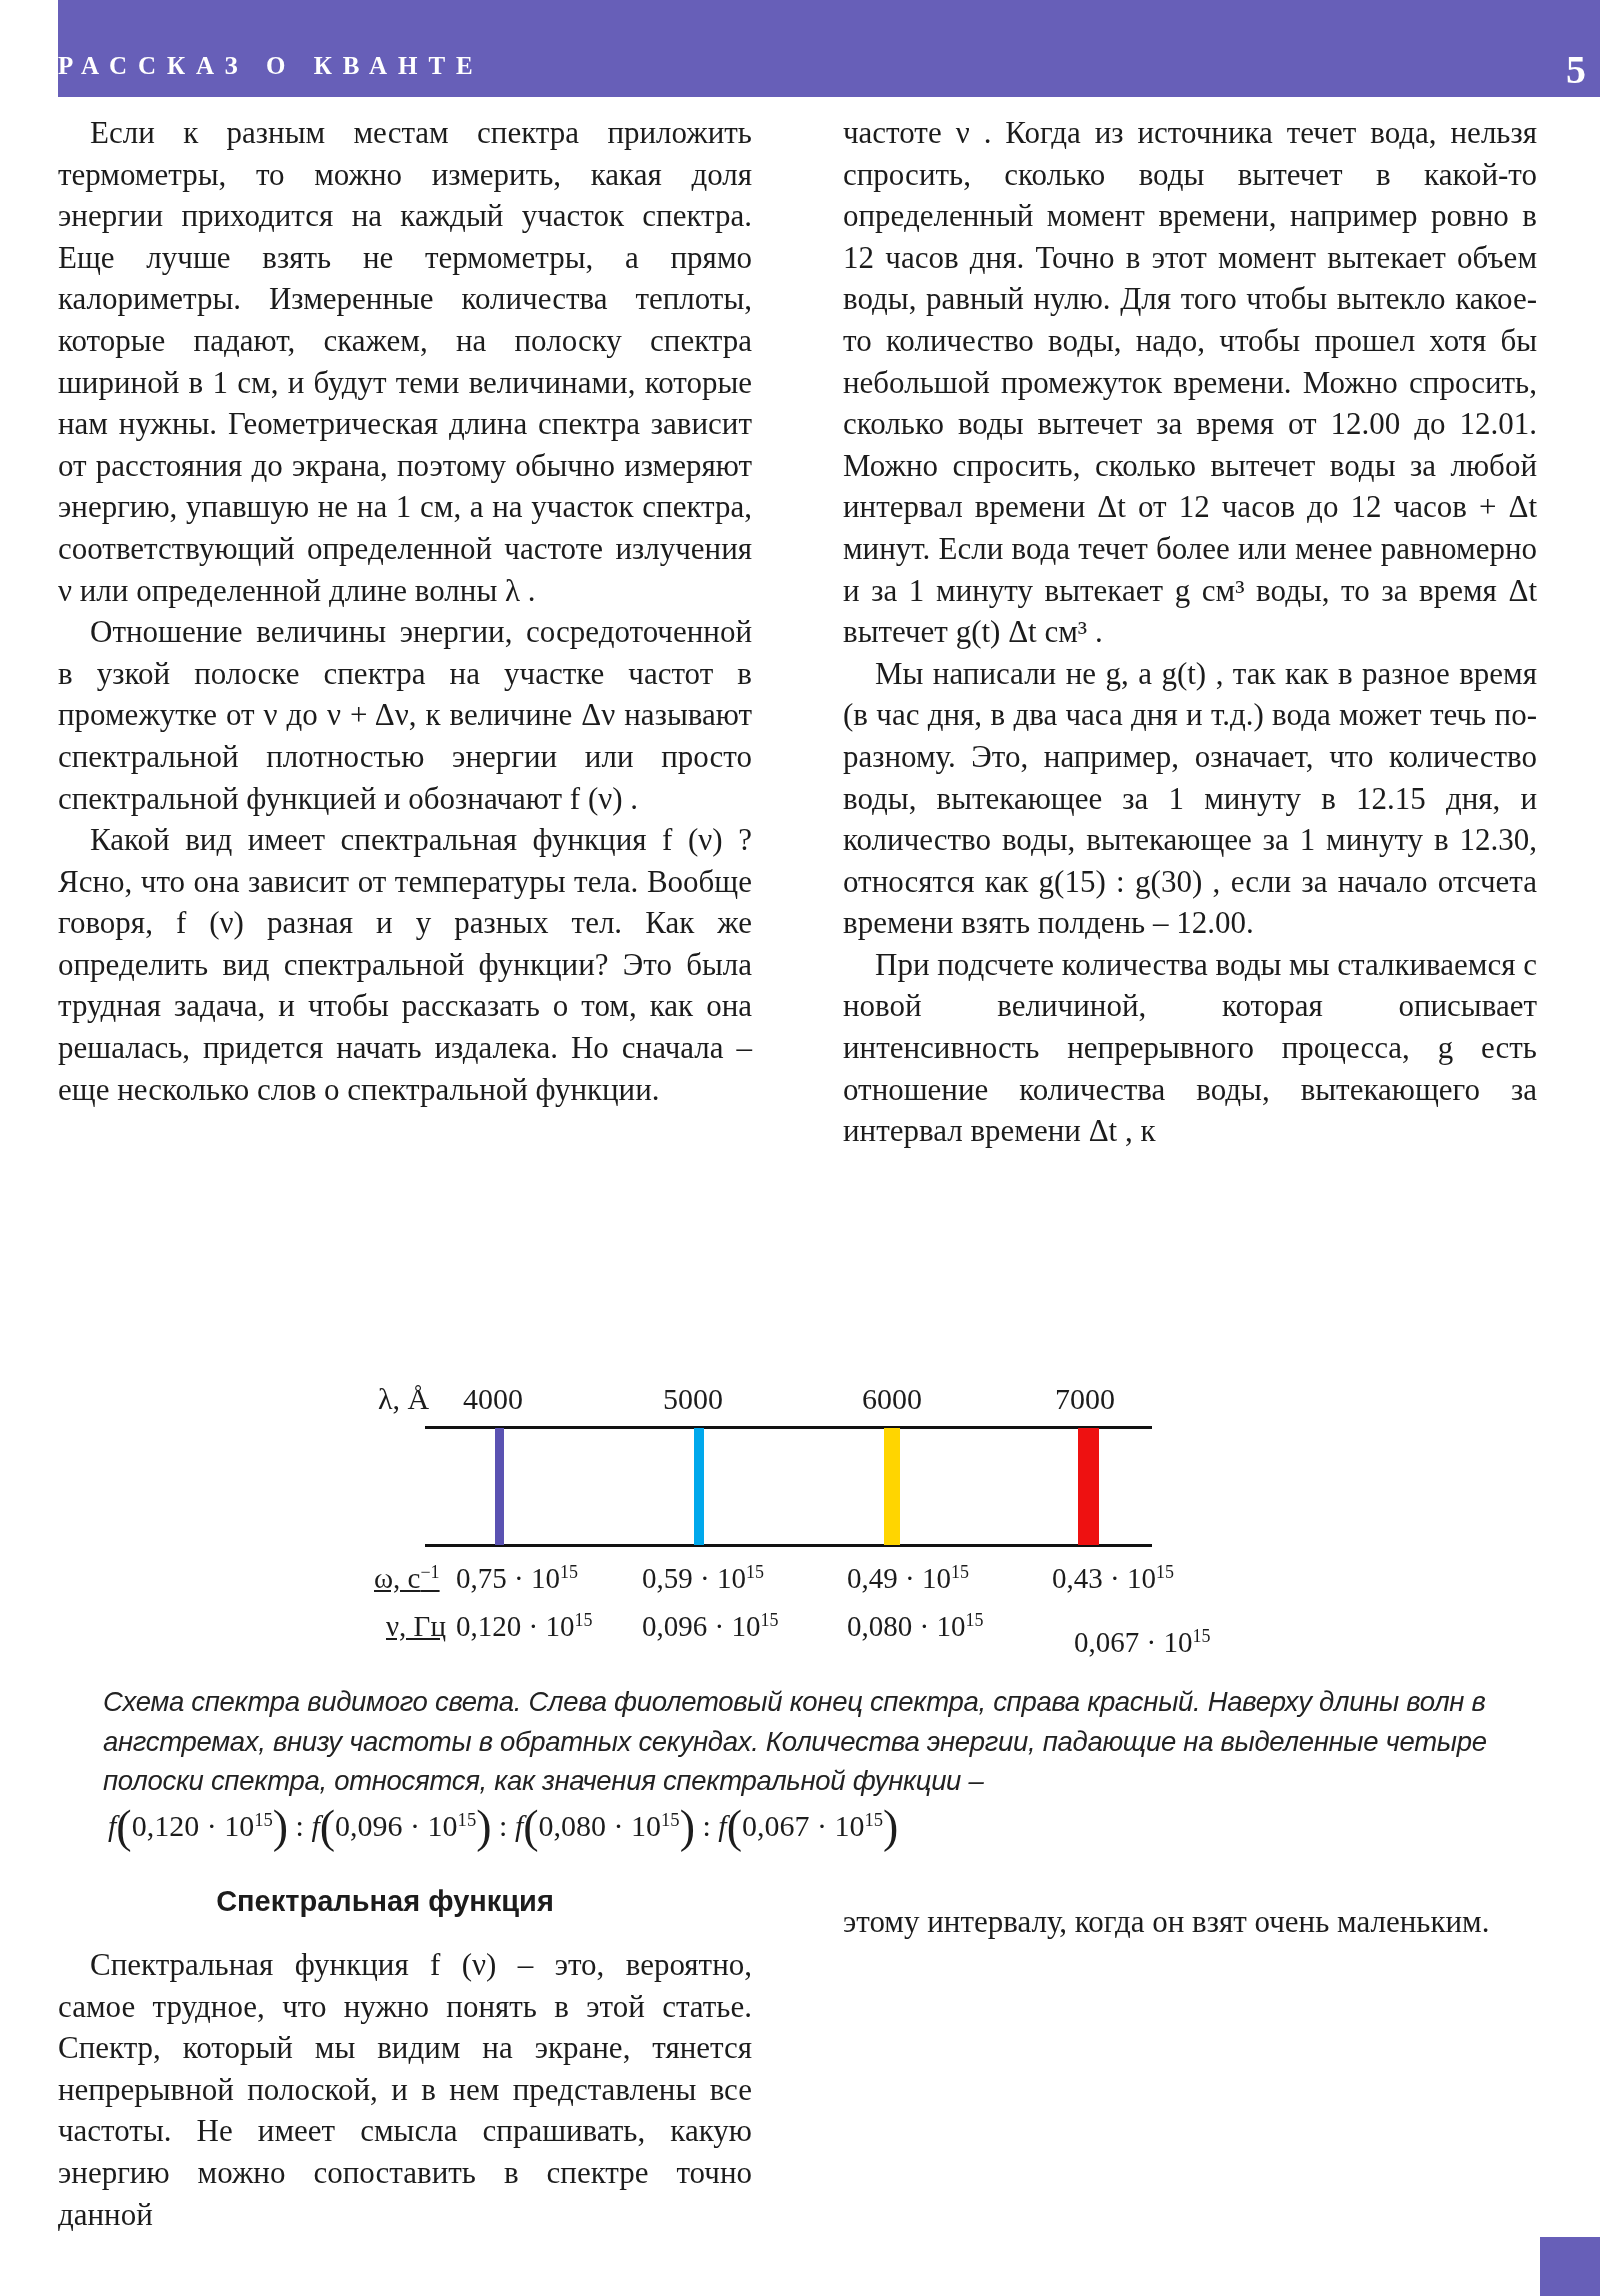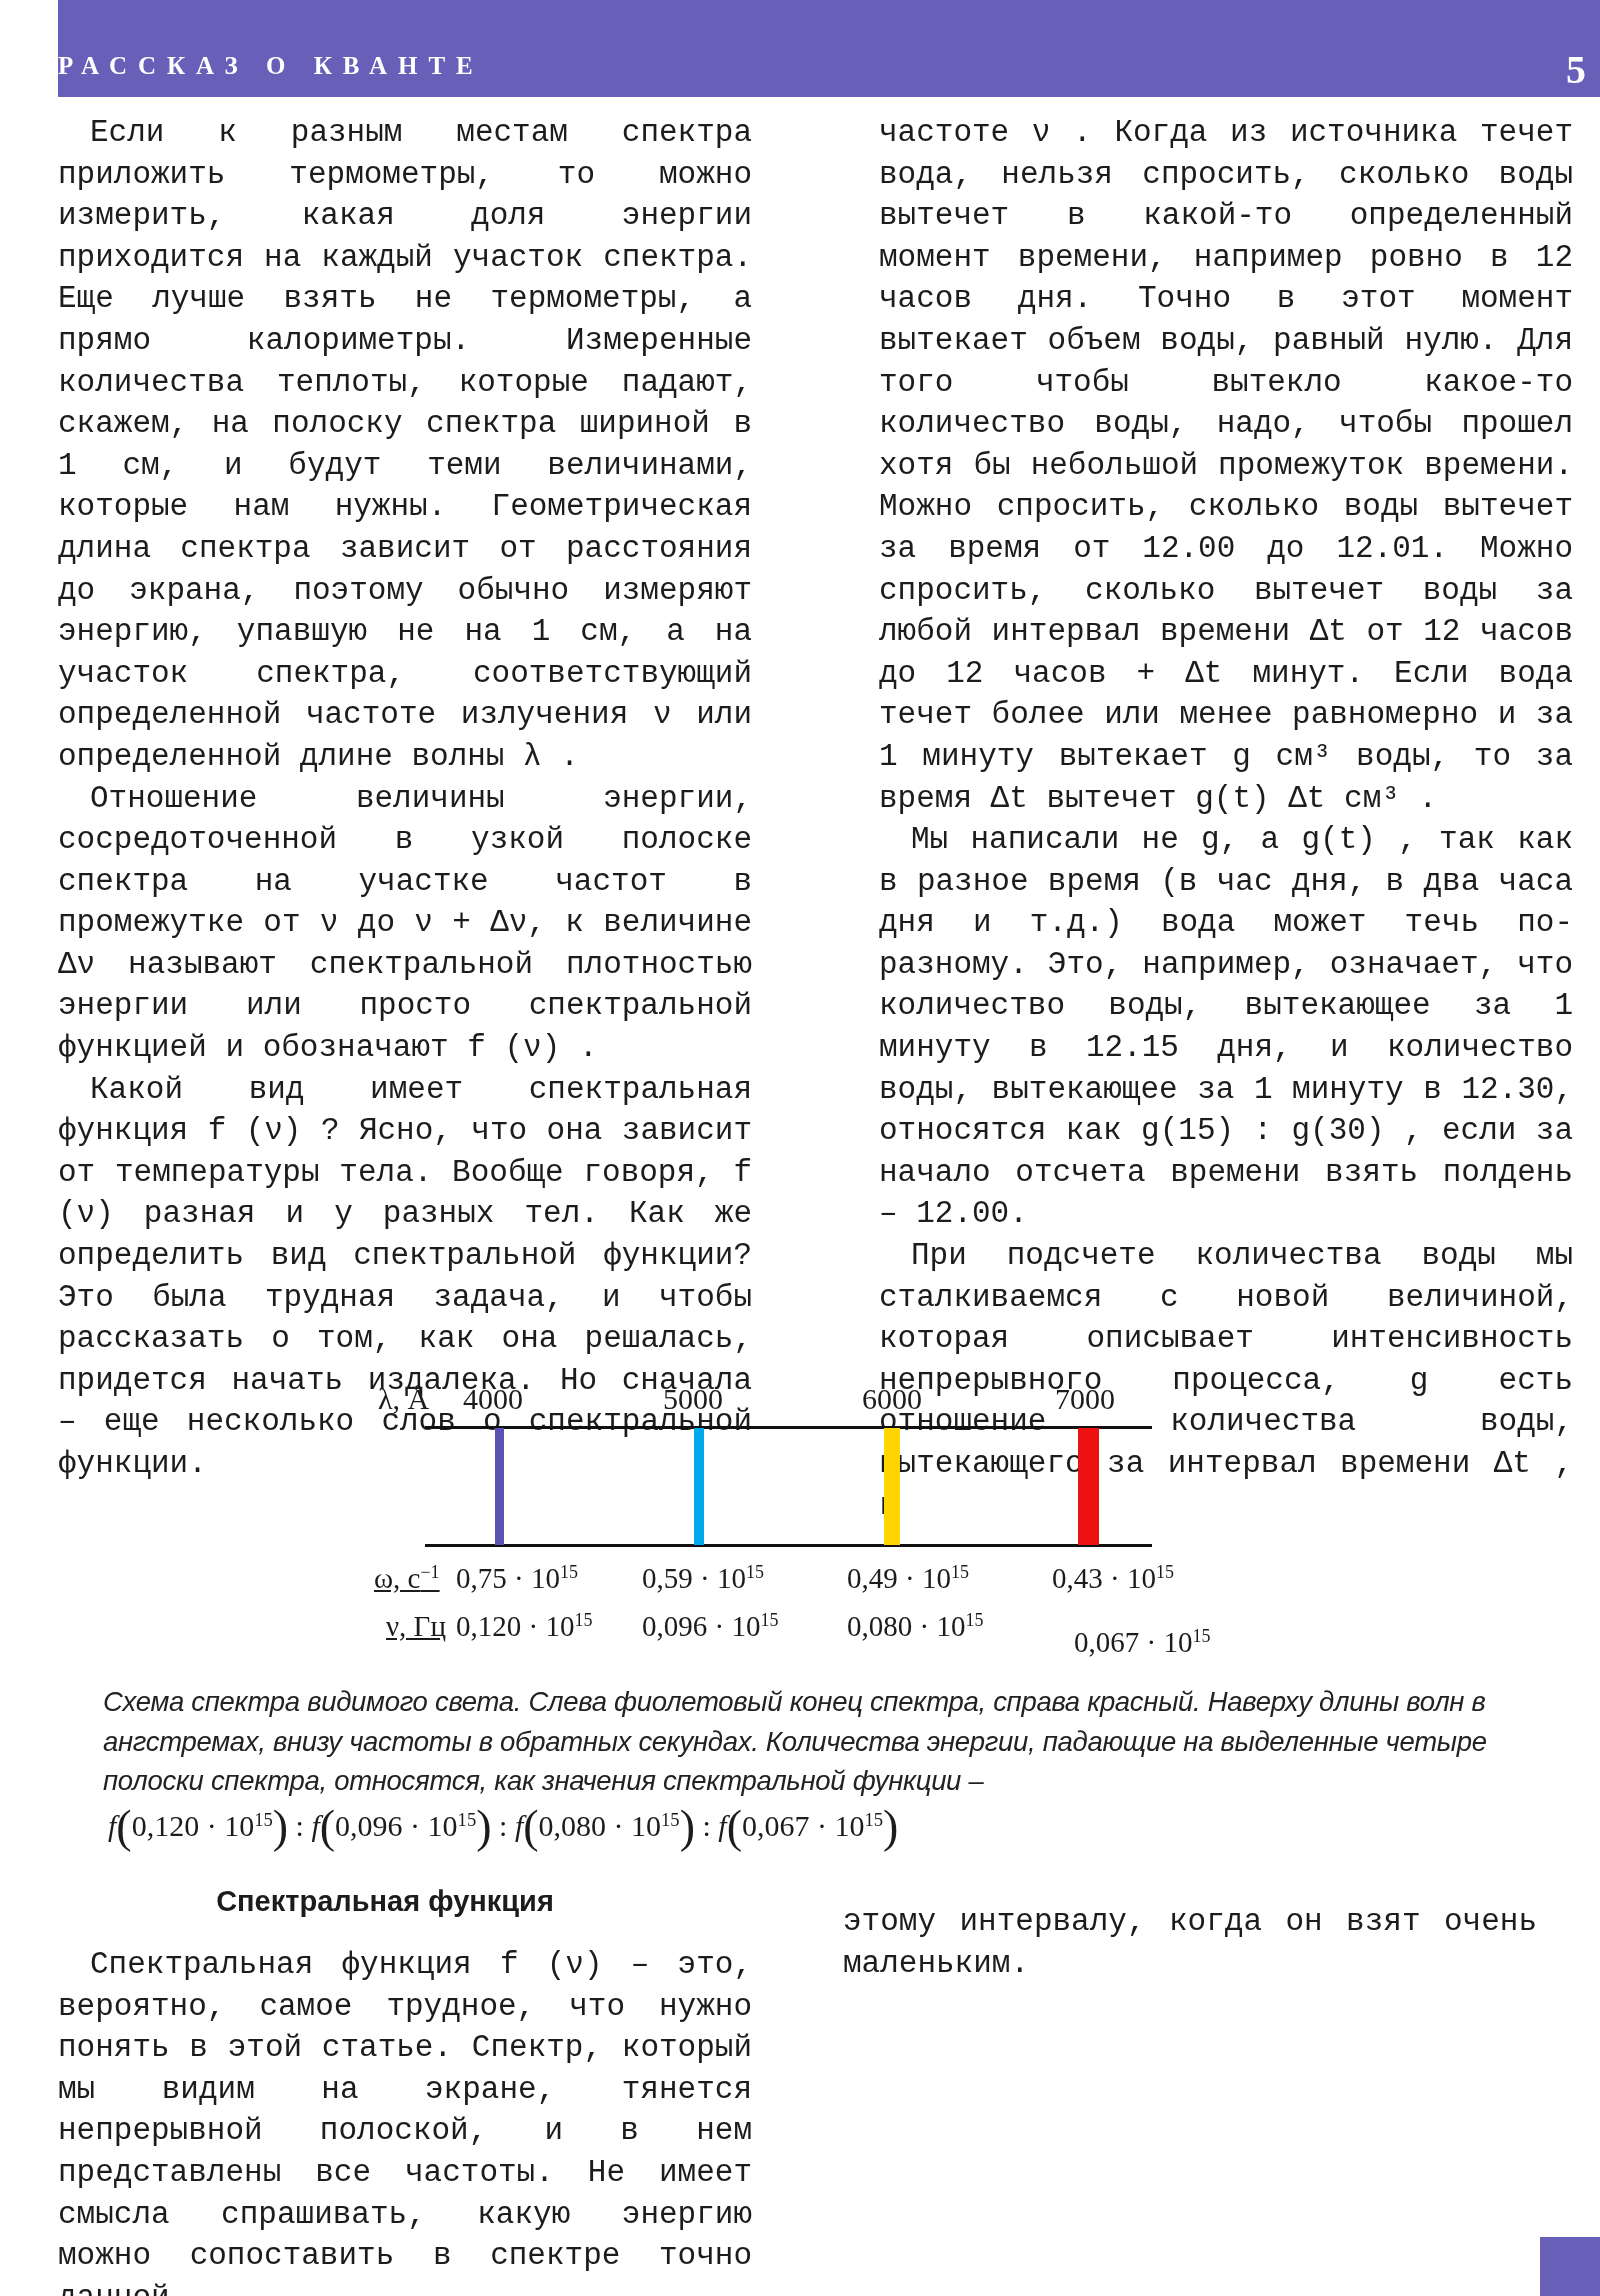--- a/index.html
+++ b/index.html
@@ -16,21 +16,21 @@
     color: #ffffff; font-family: "Liberation Serif", serif; font-weight: bold;
     font-size: 25px; letter-spacing: 11px;
   }
   .page-number {
     position: absolute; left: 1508px; top: 46px;
     color: #ffffff; font-family: "Liberation Serif", serif; font-weight: bold; font-size: 40px;
   }
 
   .col {
     position: absolute; font-size: 31px; line-height: 41.6px;
-    text-align: justify; hyphens: manual; font-family: Liberation Mono, monospace;
+    text-align: justify; hyphens: manual;
   }
   .col-left { left: 58px; width: 694px; }
   .col-right { left: 843px; width: 694px; }
   .col p { text-indent: 32px; }
   .col p.cont { text-indent: 0; }
   .math { font-style: italic; }
 
   
   .diagram { position: absolute; left: 360px; top: 1370px; width: 880px; height: 300px; }
   .axis-line { position: absolute; left: 65px; width: 727px; height: 3px; background: #111; }
@@ -69,21 +69,21 @@
   <div class="running-title">РАССКАЗ О КВАНТЕ</div>
   <div class="page-number">5</div>
 </div>
 
 <div class="col col-left" style="top:112px; height:1230px;">
   <p>Если к разным местам спектра приложить термометры, то можно измерить, какая доля энергии приходится на каждый участок спектра. Еще лучше взять не термометры, а прямо калориметры. Измеренные количества теплоты, которые падают, скажем, на полоску спектра шириной в 1 см, и будут теми величинами, которые нам нужны. Геометрическая длина спектра зависит от расстояния до экрана, поэтому обычно измеряют энергию, упавшую не на 1 см, а на участок спектра, соответствующий определенной частоте излучения ν или определенной длине волны λ .</p>
   <p>Отношение величины энергии, сосредоточенной в узкой полоске спектра на участке частот в промежутке от ν до ν + Δν, к величине Δν называют спектральной плотностью энергии или просто спектральной функцией и обозначают f (ν) .</p>
   <p>Какой вид имеет спектральная функция f (ν) ? Ясно, что она зависит от температуры тела. Вообще говоря, f (ν) разная и у разных тел. Как же определить вид спектральной функции? Это была трудная задача, и чтобы рассказать о том, как она решалась, придется начать издалека. Но сначала – еще несколько слов о спектральной функции.</p>
 </div>
 
-<div class="col col-right" style="top:112px; height:1230px;margin-left:36px;">
+<div class="col col-right" style="top:112px; height:1230px;">
   <p class="cont">частоте ν . Когда из источника течет вода, нельзя спросить, сколько воды вытечет в какой-то определенный момент времени, например ровно в 12 часов дня. Точно в этот момент вытекает объем воды, равный нулю. Для того чтобы вытекло какое-то количество воды, надо, чтобы прошел хотя бы небольшой промежуток времени. Можно спросить, сколько воды вытечет за время от 12.00 до 12.01. Можно спросить, сколько вытечет воды за любой интервал времени Δt от 12 часов до 12 часов + Δt минут. Если вода течет более или менее равномерно и за 1 минуту вытекает g см³ воды, то за время Δt вытечет g(t) Δt см³ .</p>
   <p>Мы написали не g, а g(t) , так как в разное время (в час дня, в два часа дня и т.д.) вода может течь по-разному. Это, например, означает, что количество воды, вытекающее за 1 минуту в 12.15 дня, и количество воды, вытекающее за 1 минуту в 12.30, относятся как g(15) : g(30) , если за начало отсчета времени взять полдень – 12.00.</p>
   <p>При подсчете количества воды мы сталкиваемся с новой величиной, которая описывает интенсивность непрерывного процесса, g есть отношение количества воды, вытекающего за интервал времени Δt , к</p>
 </div>
 
 <div class="diagram">
   <span class="lambda-label">λ, Å</span>
   <span class="tick-label" style="left:103px;">4000</span>
   <span class="tick-label" style="left:303px;">5000</span>
   <span class="tick-label" style="left:502px;">6000</span>

